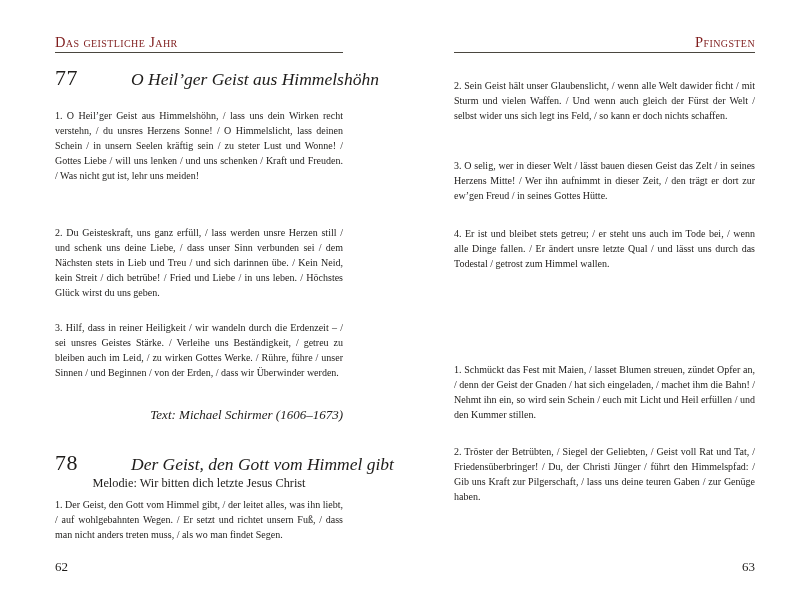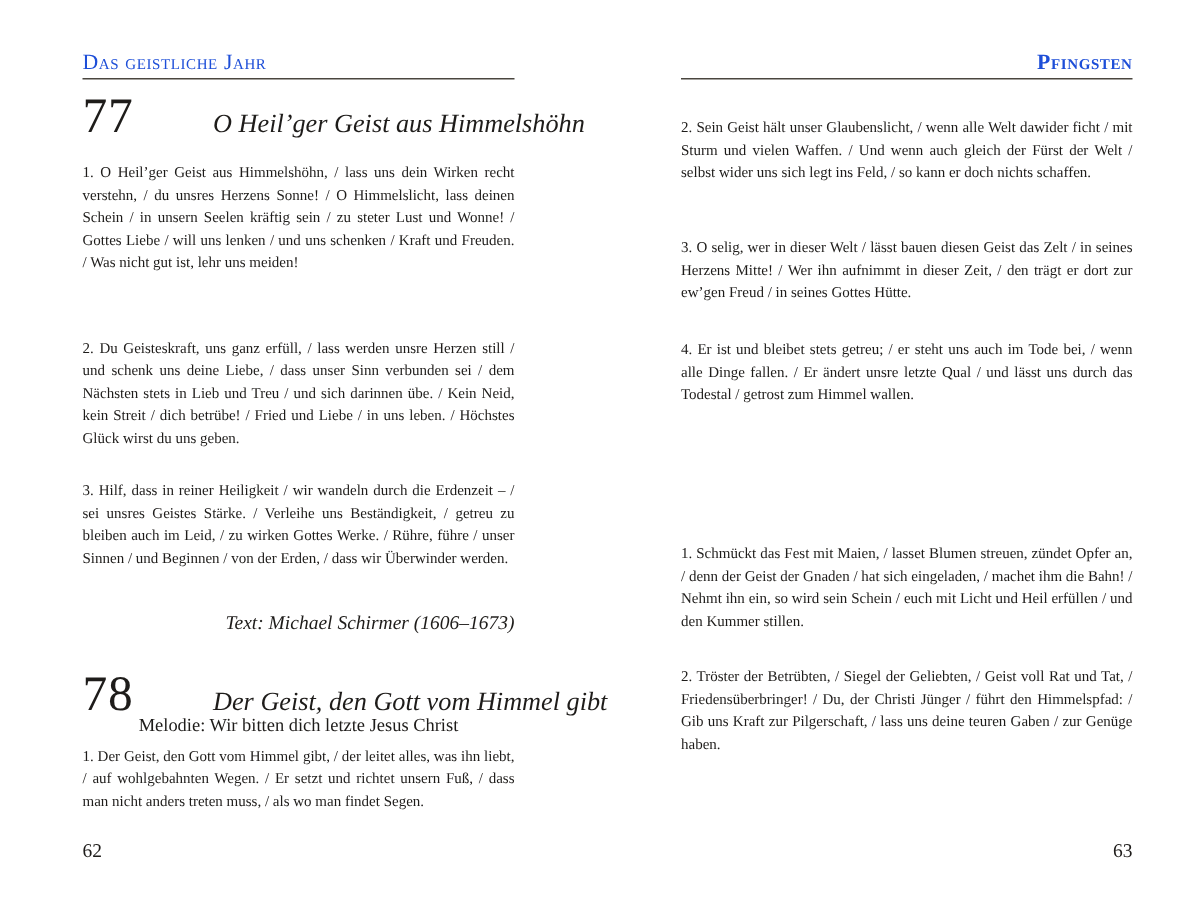--- a/index.html
+++ b/index.html
@@ -25,43 +25,43 @@
 
   .running-head {
     position: absolute;
     top: 35px;
     left: 0;
     width: 100%;
     font-variant: small-caps;
     font-size: 14.5px;
     letter-spacing: 0.4px;
     line-height: 14px;
-    color: #1d4ed8;
+    color: #7f1d1d;
   }
-  .running-head.align-right { text-align: right; font-weight: bold; }
+  .running-head.align-right { text-align: right; }
 
   .header-rule {
     position: absolute;
     top: 52px;
     left: 0;
     width: 100%;
     height: 1px;
     background: #4a463f;
   }
 
   .hymn-heading {
     position: absolute;
     left: 0;
     width: 100%;
     text-align: center;
     line-height: 26px;
     white-space: nowrap;
   }
   .hymn-number {
-    font-size: 33px;
+    font-size: 22px;
     letter-spacing: 0.5px;
     margin-right: 7px;
     text-align: center;
   }
   .hymn-title {
     font-size: 17.5px;
     font-style: italic;
     margin-left: 46px;
   }
   .melody-line {

